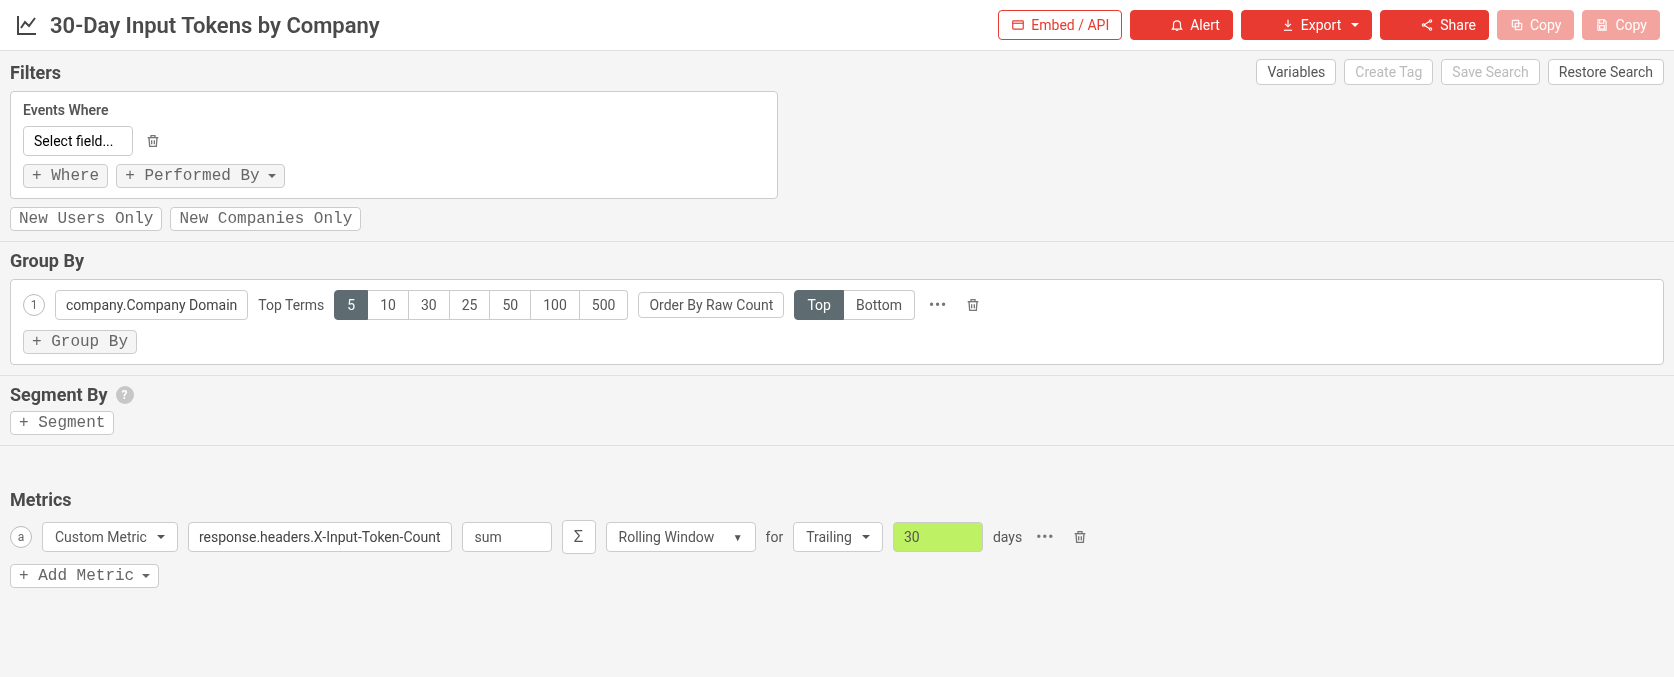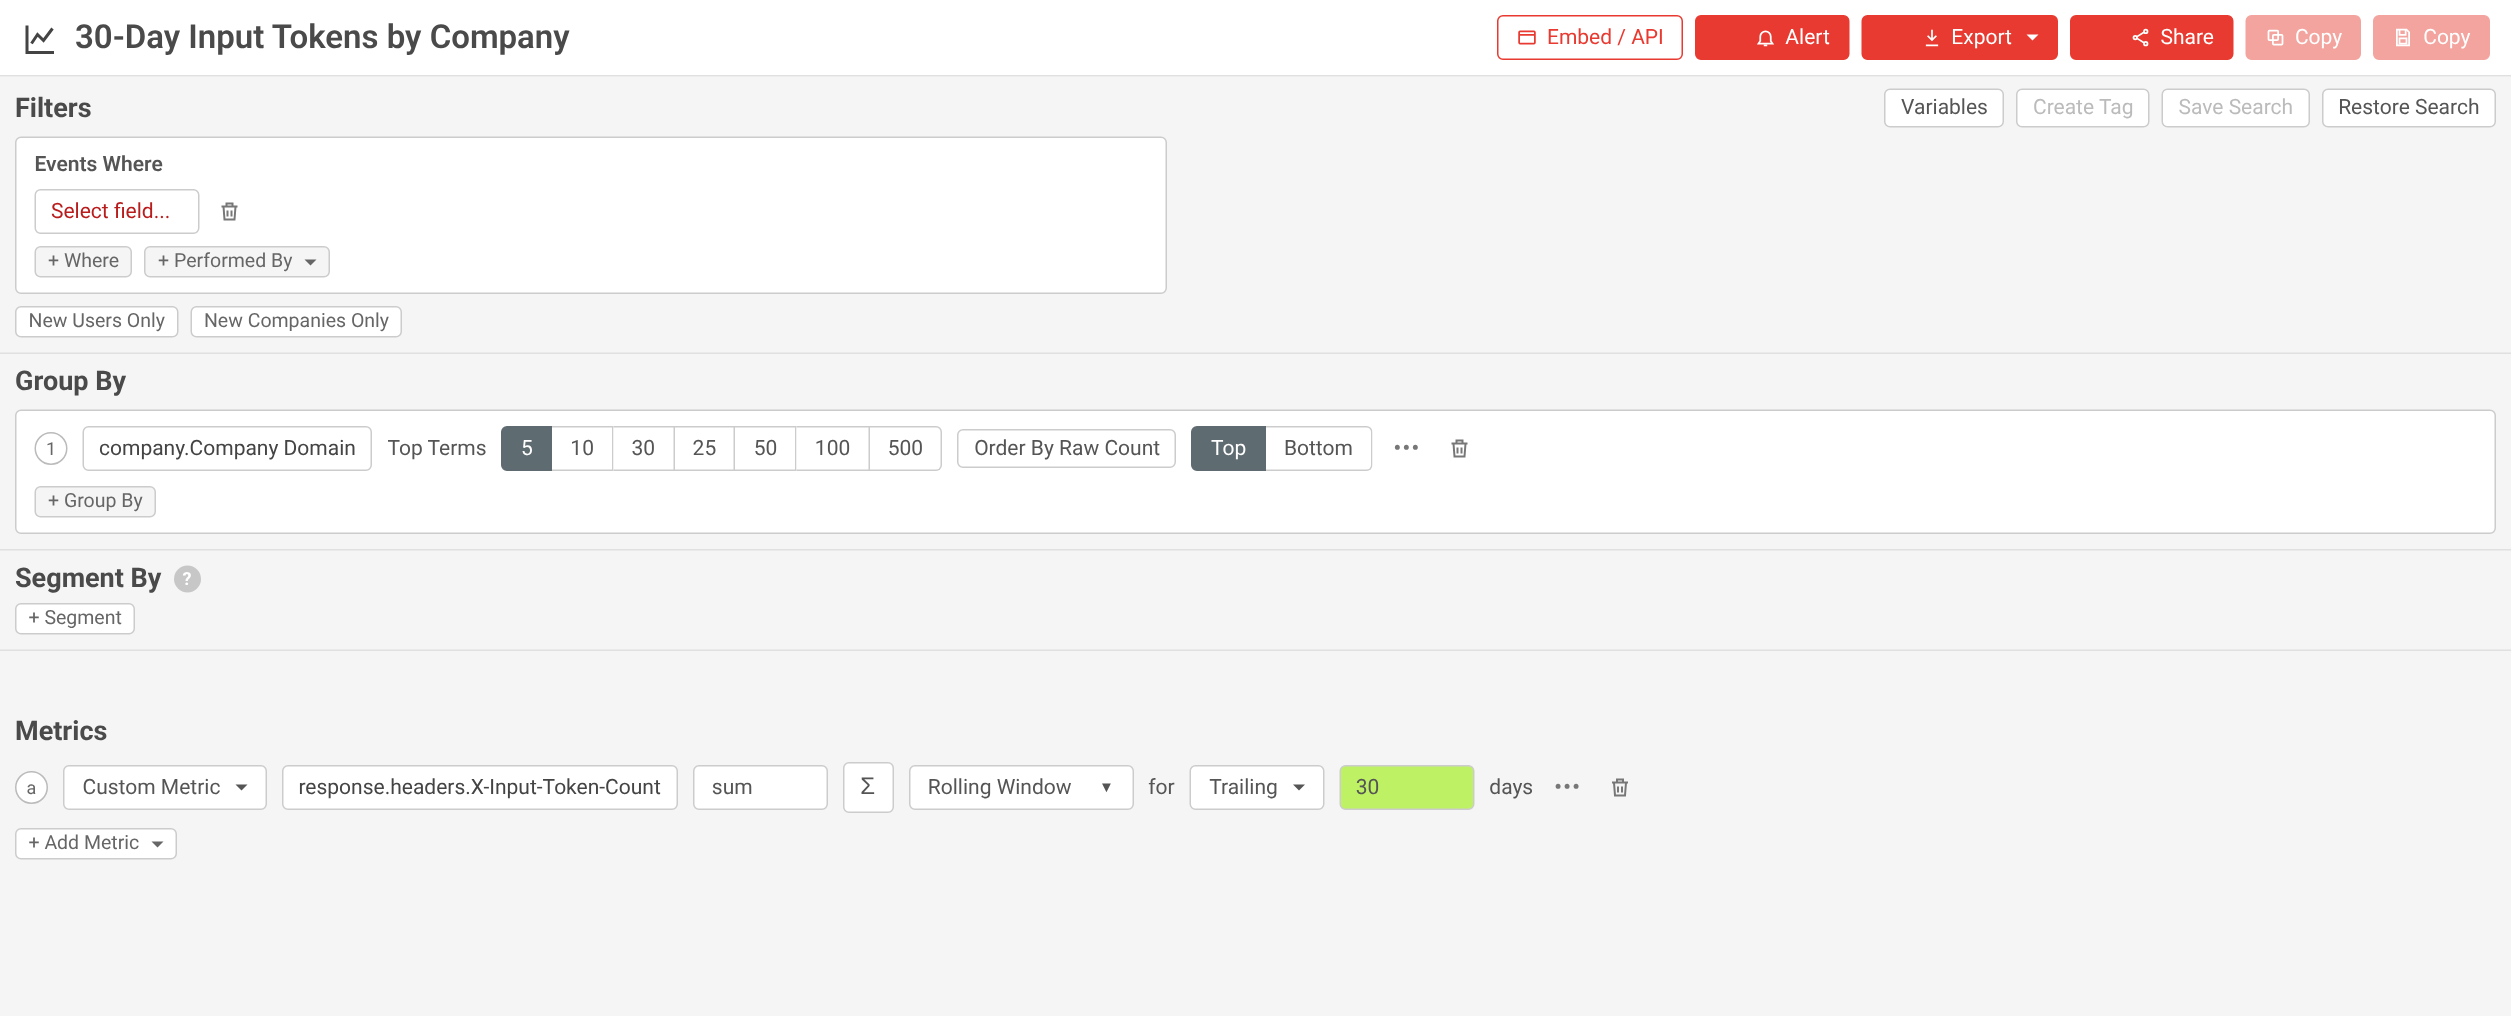--- a/index.html
+++ b/index.html
@@ -12,21 +12,21 @@
   .header {
     display: flex;
     align-items: center;
     justify-content: space-between;
     padding: 10px 14px;
     background: #fff;
     border-bottom: 1px solid #e0e0e0;
   }
   .title-wrap {
     display: flex;
-    align-items: flex-end;
+    align-items: center;
     gap: 10px;
   }
   .title-icon { color: #444; }
   .page-title {
     font-size: 22px;
     font-weight: 600;
     color: #4a4a4a;
   }
   .header-actions {
     display: flex;
@@ -96,21 +96,21 @@
     display:inline-flex; align-items:center; gap:4px;
     padding: 4px 10px;
     font-size: 14px;
     background: #fff;
     color: #555;
     border: 1px solid #ccc;
     border-radius: 4px;
     cursor: pointer;
     font-family: inherit;
   }
-  .chip.small { padding: 2px 8px; font-size: 13px; color:#666; background:#f5f5f5; }
+  .chip.small { padding: 2px 8px; font-size: 16px; color:#666; background:#f5f5f5;font-family:Liberation Mono, monospace; }
   .chip.disabled { color:#bbb; cursor:default; }
   .filter-box {
     display:flex;
     border:1px solid #ccc;
     border-radius:4px;
     background:#fff;
     width: 768px;
     margin-bottom: 8px;
   }
   .filter-main { flex:1; padding:10px 12px; }
@@ -118,21 +118,21 @@
     display:flex; align-items:center; justify-content:center;
     width:46px; border-left:1px solid #ccc;
     color:#666; font-size:14px;
   }
   .filter-label { font-weight:600; color:#555; margin-bottom:8px; }
   .field-select {
     display:flex; align-items:center; gap:8px; margin-bottom:8px;
   }
   .select-pill {
     padding:6px 10px; border:1px solid #ccc; background:#fff; border-radius:4px;
-    color:#b91c1c; font-size:14px; min-width:110px;
+    color:#000000; font-size:14px; min-width:110px;
   }
   .trash-btn {
     display:inline-flex; align-items:center; justify-content:center;
     width:24px; height:24px; color:#777; cursor:pointer; border:none; background:none;
   }
   .groupby-card {
     border:1px solid #ccc; border-radius:4px; background:#fff;
     padding:10px 12px;
   }
   .groupby-row { display:flex; align-items:center; gap:10px; flex-wrap:wrap; }

